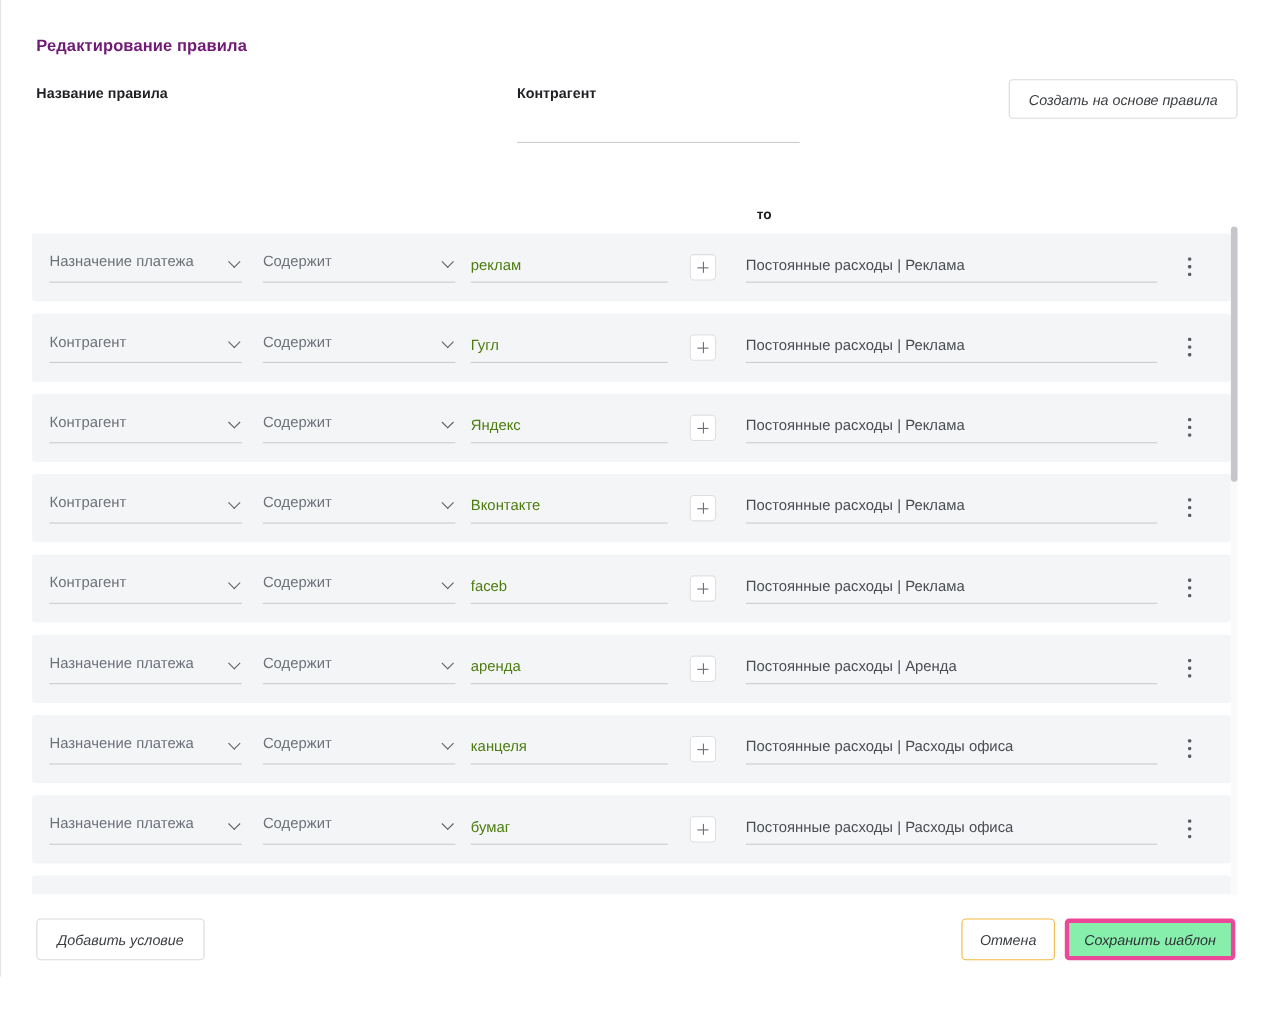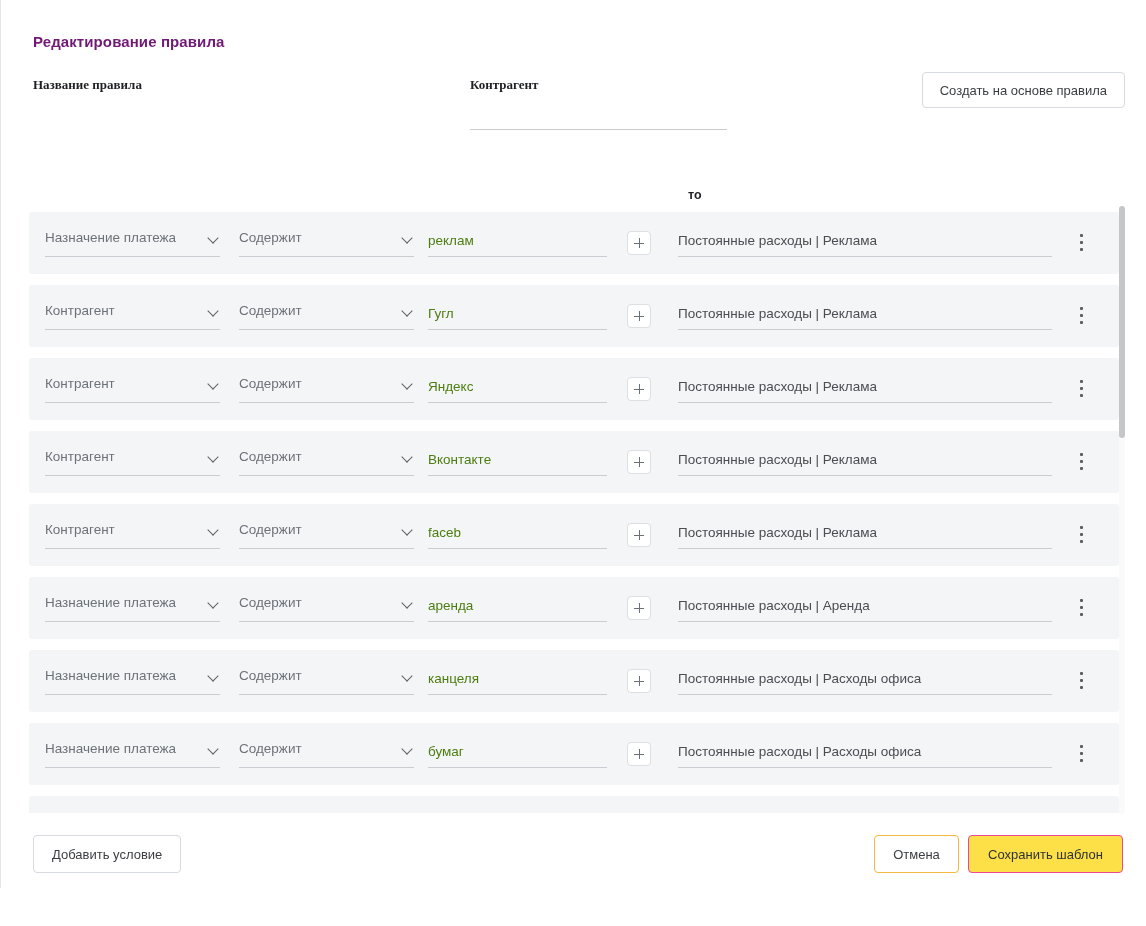--- a/index.html
+++ b/index.html
@@ -43,21 +43,20 @@
     color: #701a75;
     letter-spacing: .1px;
     text-align: right;
   }
 
   .field-label {
     position: absolute;
     font-size: 13px;
     font-weight: bold;
     color: #1f2023;
-    font-family: Liberation Serif, serif;
   }
   .label-rule-name { left: 33px; top: 77px; }
   .label-filtration { left: 470px; top: 77px; }
 
   .underline-field {
     position: absolute;
     height: 30px;
     border: none;
     border-bottom: 1px solid #c9ccd1;
     background: transparent;
@@ -71,20 +70,21 @@
   .field-filtration { left: 470px; top: 100px; width: 257px; }
   .underline-field::placeholder { color: #a9adb3; }
 
   .btn {
     font-family: "Liberation Sans", "DejaVu Sans", sans-serif;
     cursor: pointer;
     border-radius: 4px;
     font-size: 13px;
     line-height: 1;
     white-space: nowrap;
+    font-style: italic;
   }
 
   .btn-create-from-rule {
     position: absolute;
     right: 21px; top: 72px;
     height: 36px;
     padding: 0 17px;
     background: #ffffff;
     border: 1px solid #d6d9dd;
     color: #3b3d40;
@@ -259,22 +259,22 @@
     width: 85px;
     background: #ffffff;
     border: 1px solid #f5b840;
     color: #3b3d40;
   }
   .btn-save {
     position: absolute;
     left: 968px; top: 835px;
     height: 38px;
     width: 155px;
-    background: #fde047;
-    border: 1px solid #ec4899;
+    background: #86efac;
+    border: 4px solid #ec4899;
     color: #2f3134;
   }
 </style>
 </head>
 <body>
 
 <div class="page">
 
   <div class="card-left-edge"></div>
   <div class="card-bottom-edge"></div>

